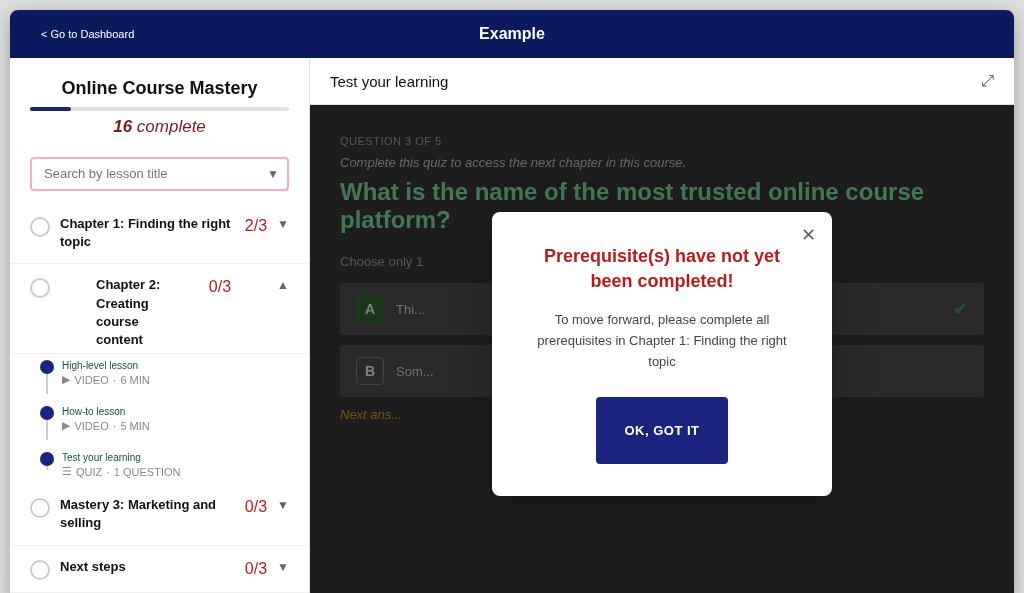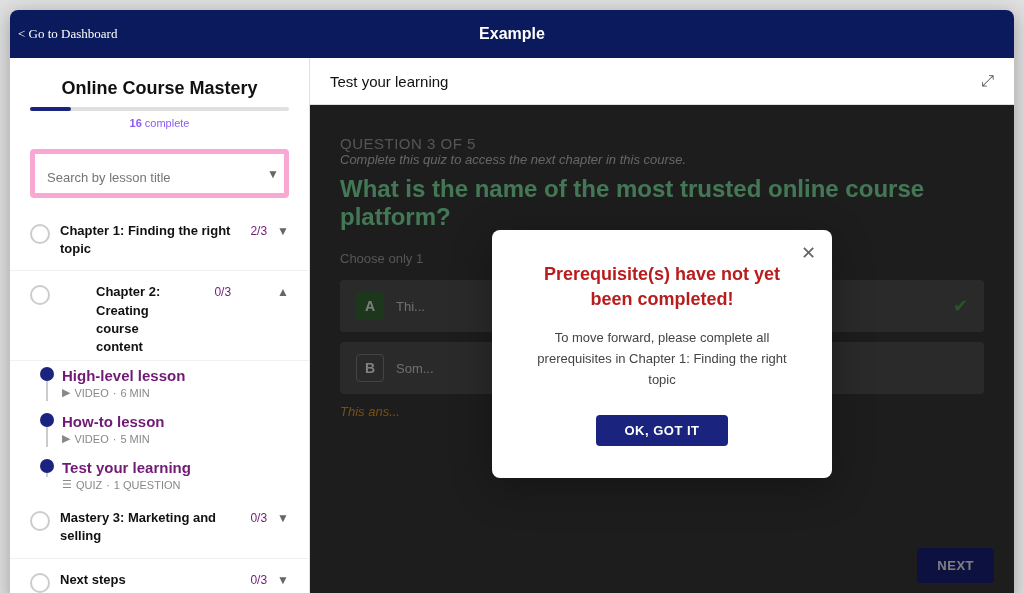--- a/index.html
+++ b/index.html
@@ -27,28 +27,27 @@
       background: #0a1a5c;
       height: 48px;
       display: flex;
       align-items: center;
       justify-content: center;
       position: relative;
       flex-shrink: 0;
     }
     .top-nav-back {
       position: absolute;
-      left: 8px;
+      left: 31px;
       display: flex;
       align-items: center;
       gap: 6px;
       color: #ffffff;
-      font-size: 13px;
-      cursor: pointer;
-      font-family: Liberation Serif, serif;
+      font-size: 11px;
+      cursor: pointer;
     }
     .top-nav-title {
       color: #ffffff;
       font-size: 16px;
       font-weight: 600;
     }
     
     .main-content {
       display: flex;
       flex: 1;
@@ -80,34 +79,35 @@
       background: #e0e0e0;
       border-radius: 2px;
       margin-bottom: 6px;
     }
     .progress-bar-fill {
       height: 100%;
       background: #1a237e;
       border-radius: 2px;
     }
     .progress-text {
-      font-size: 11px;
-      color: #8b5cf6;
+      font-size: 17px;
+      color: #7f1d1d;
+      font-style: italic;
     }
     .progress-text strong {
       font-weight: 700;
     }
     
     .search-container {
       padding: 8px 20px 12px 20px;
     }
     .search-box {
       width: 100%;
-      padding: 16px 32px 8px 12px;
-      border: 5px solid #f9a8d4;
+      padding: 7px 32px 8px 12px;
+      border: 2px solid #f9a8d4;
       border-radius: 4px;
       font-size: 13px;
       color: #555;
       background: #fff;
       position: relative;
     }
     .search-wrapper {
       position: relative;
     }
     .search-arrow {
@@ -143,40 +143,40 @@
     .chapter-info {
       flex: 1;
     }
     .chapter-name {
       font-size: 13px;
       font-weight: 600;
       color: #111;
       line-height: 1.4;
     }
     .chapter-progress {
-      font-size: 12px;
-      color: #701a75;
+      font-size: 16px;
+      color: #b91c1c;
       margin-left: auto;
       flex-shrink: 0;
       padding-top: 2px;
     }
     .chapter-expand {
       color: #666;
       font-size: 12px;
       flex-shrink: 0;
       padding-top: 2px;
       cursor: pointer;
     }
     .lesson-info {
       flex: 1;
     }
     .lesson-name {
-      font-size: 15px;
-      color: #701a75;
-      font-weight: 700;
+      font-size: 10px;
+      color: #14532d;
+      font-weight: 400;
     }
     .lesson-meta {
       font-size: 11px;
       color: #888;
       display: flex;
       align-items: center;
       gap: 4px;
       margin-top: 2px;
     }
     .lessons-group {
@@ -238,22 +238,23 @@
     }
     .quiz-area {
       flex: 1;
       background: #3a3a3a;
       overflow-y: auto;
       padding: 30px;
       position: relative;
     }
     .quiz-label {
       color: #aaa;
-      font-size: 15px;
+      font-size: 11px;
       letter-spacing: 0.5px;
+      margin-bottom: 8px;
       text-transform: uppercase;
     }
     .quiz-subtitle {
       color: #ccc;
       font-size: 13px;
       font-style: italic;
       margin-bottom: 8px;
     }
     .quiz-question {
       color: #86efac;
@@ -362,21 +363,21 @@
     .modal-body {
       font-size: 13px;
       color: #444;
       line-height: 1.6;
       margin-bottom: 24px;
     }
     .modal-btn {
       background: #1a237e;
       color: #fff;
       border: none;
-      padding: 8px 28px;
+      padding: 26px 28px;
       border-radius: 4px;
       font-size: 13px;
       font-weight: 700;
       cursor: pointer;
       letter-spacing: 0.5px;
     }
   </style>
 </head>
 <body>
 
@@ -510,22 +511,21 @@
         <div class="quiz-instruction">Choose only 1</div>
         <div class="quiz-option">
           <div class="quiz-option-label">A</div>
           <div class="quiz-option-text">Thi...</div>
           <div class="quiz-option-check">✔</div>
         </div>
         <div class="quiz-option">
           <div class="quiz-option-label b">B</div>
           <div class="quiz-option-text">Som...</div>
         </div>
-        <div class="answer-note">This ans...</div>
-        <button class="next-btn">NEXT</button>
+        <div class="answer-note">Next ans...</div>
 
         <div class="modal-overlay">
           <div class="modal-box">
             <button class="modal-close">✕</button>
             <div class="modal-title">Prerequisite(s) have not yet been completed!</div>
             <div class="modal-body">To move forward, please complete all prerequisites in Chapter 1: Finding the right topic</div>
             <button class="modal-btn">OK, GOT IT</button>
           </div>
         </div>
       </div>

